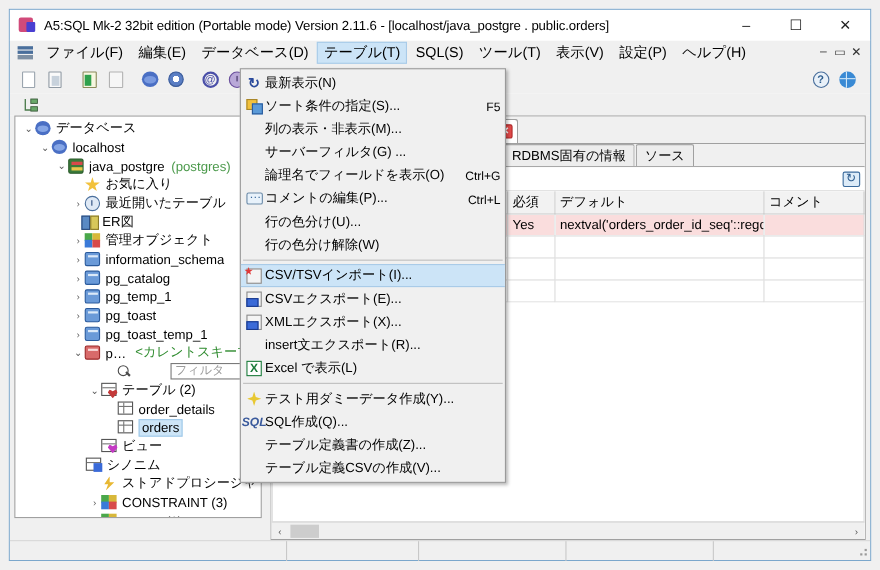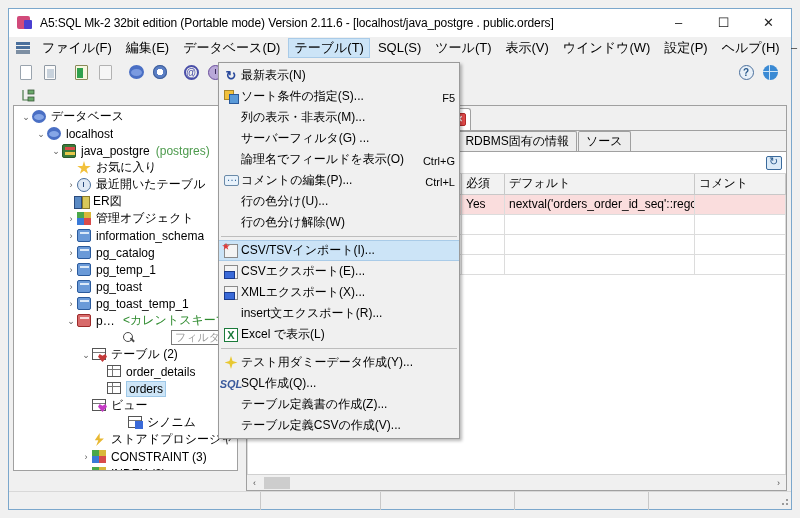--- a/index.html
+++ b/index.html
@@ -364,21 +364,20 @@
         <i class="bar b2"></i>
         <i class="bar b3"></i>
     </div>
     <div class="menu-item">ファイル(F)</div>
     <div class="menu-item">編集(E)</div>
     <div class="menu-item">データベース(D)</div>
     <div class="menu-item active">テーブル(T)</div>
     <div class="menu-item">SQL(S)</div>
     <div class="menu-item">ツール(T)</div>
     <div class="menu-item">表示(V)</div>
-    <div class="menu-item">ウインドウ(W)</div>
     <div class="menu-item">設定(P)</div>
     <div class="menu-item">ヘルプ(H)</div>
     <div class="mdi-ctrl">
       <span>–</span>
       <span>▭</span>
       <span>✕</span>
     </div>
   </div>
 
   <div class="toolbar">
@@ -546,21 +545,21 @@
           <div class="trow" style="padding-left: 51px;">
             <div class="tw">
               <span class="chev">⌄</span>
             </div>
             <div class="tico">
               <div class="ic-cur"></div>
             </div>
             <span class="tlabel">public</span>
             <span class="tnote2">&lt;カレントスキーマ&gt;</span>
           </div>
-          <div class="trow" style="padding-left: 66px; gap: 30px;">
+          <div class="trow" style="padding-left: 50px; gap: 30px;">
             <div class="tw"></div>
             <div class="tico">
               <div class="ic-magnifier"></div>
             </div>
             <div class="filterbox">フィルタ</div>
           </div>
           <div class="trow" style="padding-left: 66px;">
             <div class="tw">
               <span class="chev">⌄</span>
             </div>
@@ -583,21 +582,21 @@
             </div>
             <span class="tlabel sel">orders</span>
           </div>
           <div class="trow" style="padding-left: 66px;">
             <div class="tw"></div>
             <div class="tico">
               <div class="ic-view"></div>
             </div>
             <span class="tlabel">ビュー</span>
           </div>
-          <div class="trow" style="padding-left: 102px;">
+          <div class="trow" style="padding-left: 52px;">
             <div class="tw"></div>
             <div class="tico">
               <div class="ic-syn"></div>
             </div>
             <span class="tlabel">シノニム</span>
           </div>
           <div class="trow" style="padding-left: 66px;">
             <div class="tw"></div>
             <div class="tico">
               <div class="ic-proc"></div>

